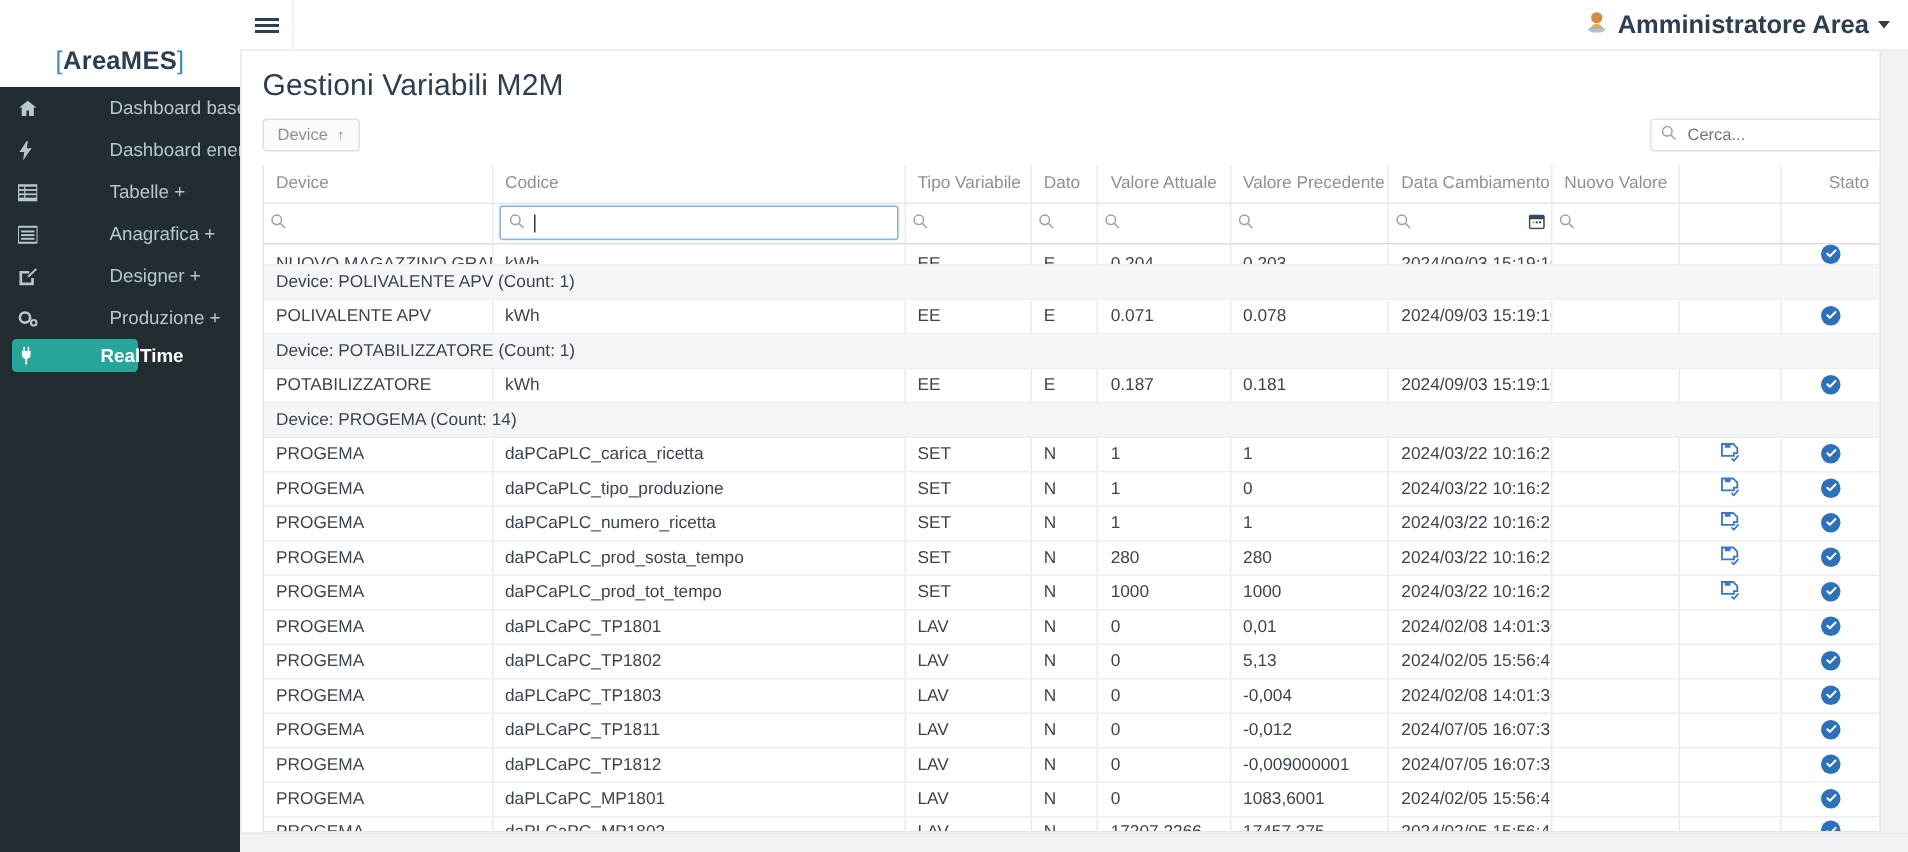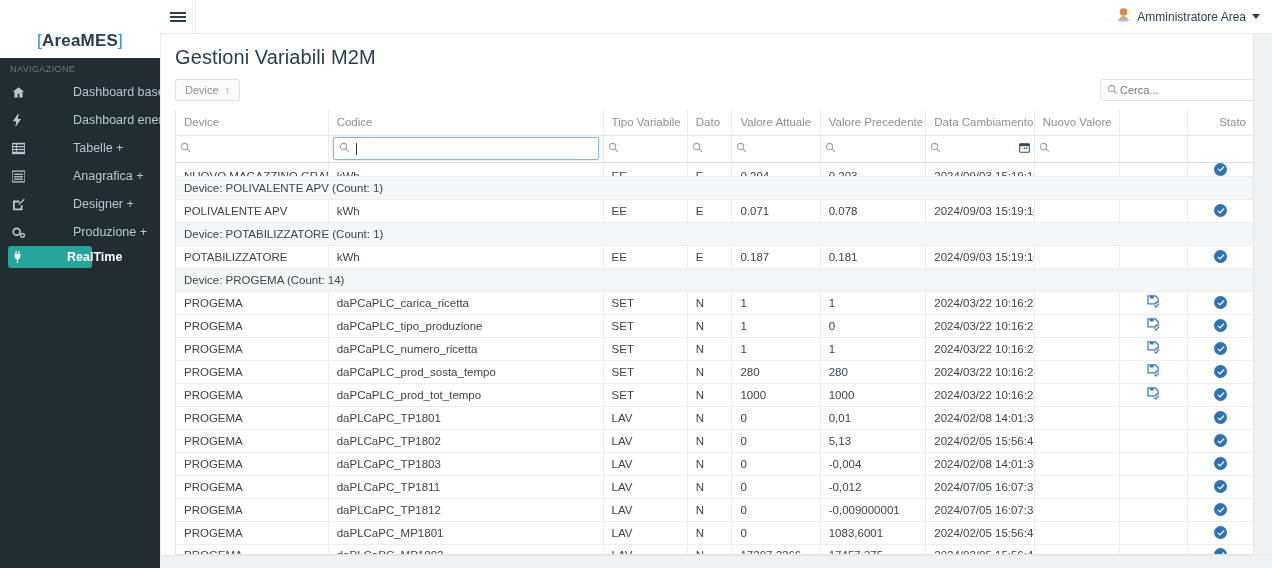--- a/index.html
+++ b/index.html
@@ -57,21 +57,21 @@
   }
   .hamburger {
     width: 36px; height: 34px; display: flex; align-items: center;
     justify-content: center; border-right: 1px solid #eef0f2; cursor: pointer;
   }
   .hamburger .bar { width: 16px; height: 2px; background: #2c3e50; margin: 2px 0; display:block;}
   .user-menu {
     margin-left: auto; display: flex; align-items: center; gap: 6px;
     padding-right: 12px; cursor: pointer;
   }
-  .user-name { font-size: 12px; color: #2c3e50; font-weight: normal; text-align: right; }
+  .user-name { font-size: 17px; color: #2c3e50; font-weight: bold; text-align: right; }
   .caret { width: 0; height: 0; border-left: 4px solid transparent;
            border-right: 4px solid transparent; border-top: 5px solid #2c3e50; }
 
   
   .content {
     position: absolute; left: 160px; top: 34px;
     width: 1112px; height: 534px; background: #ffffff;
     border-left: 1px solid #e7eaec;
   }
   .page-title {
@@ -84,21 +84,21 @@
   }
   .sort-chip {
     border: 1px solid #dcdfe3; background: #fbfbfc; border-radius: 3px;
     font-size: 11px; color: #8a9199; padding: 4px 9px; cursor: pointer;
     display: inline-flex; align-items: center; gap: 6px;
   }
   .sort-chip .arrow { font-size: 10px; color: #8a9199; }
   .search-box {
     margin-left: auto; width: 158px; height: 22px;
     border: 1px solid #dfe3e8; border-radius: 3px; background: #fff;
-    display: flex; align-items: center; padding: 0 6px; gap: 0;
+    display: flex; align-items: center; padding: 0 6px; gap: 5px;
   }
   .search-box input {
     border: 0; outline: 0; font-size: 11px; color: #9aa1a9;
     width: 100%; font-family: "Liberation Sans", sans-serif; background: transparent;
   }
 
   
   .grid-wrap {
     position: absolute; left: 14px; top: 76px; width: 1079px; height: 445px;
     border: 1px solid #e2e5e8; border-top: 0; background: #fff;
@@ -157,21 +157,20 @@
 </style>
 </head>
 <body>
 
 <div id="app">
 
   <div class="sidebar">
     <div class="brand">
       <span class="brand-text"><span class="b">[</span><span>AreaMES</span><span class="b">]</span></span>
     </div>
-    <div class="nav-title">NAVIGAZIONE</div>
 
     <div class="nav-item">
       <span class="ico">
         <svg width="13" height="13" viewBox="0 0 16 16">
             <path fill="#b8c7ce" d="M8 1.5 1 7h2v7h4V9.5h2V14h4V7h2z"></path>
           </svg>
       </span>
       <span class="nav-label">Dashboard base</span>
     </div>
 

